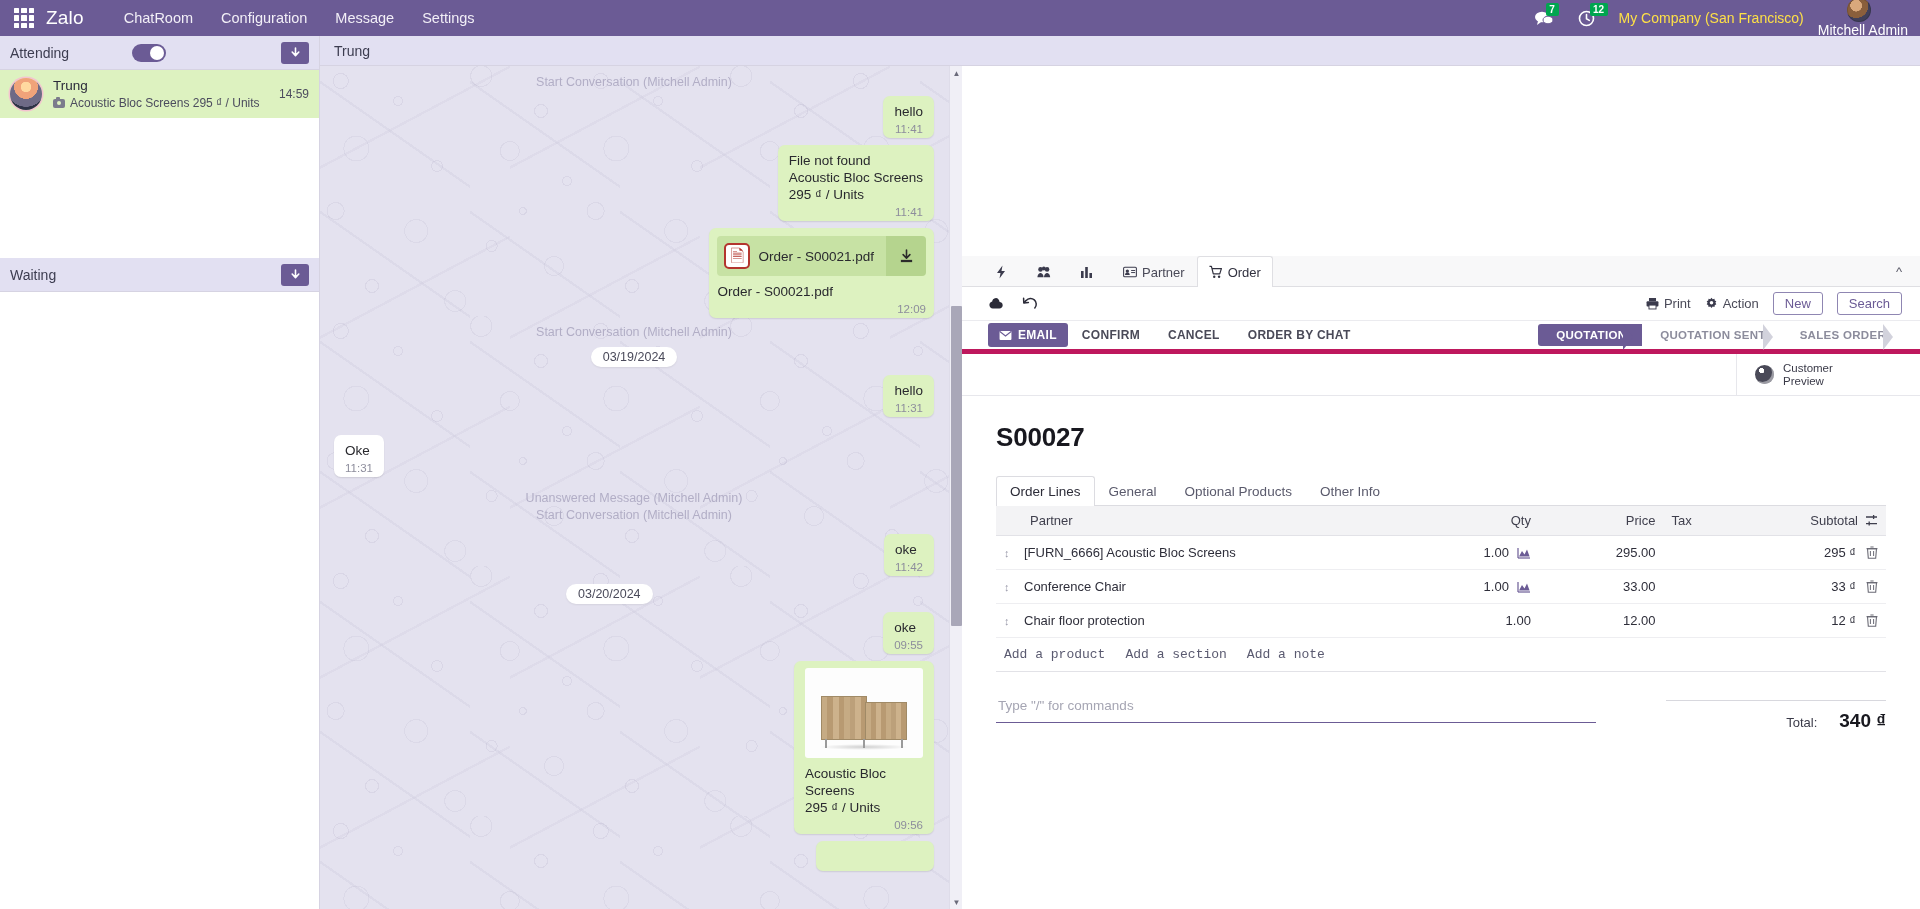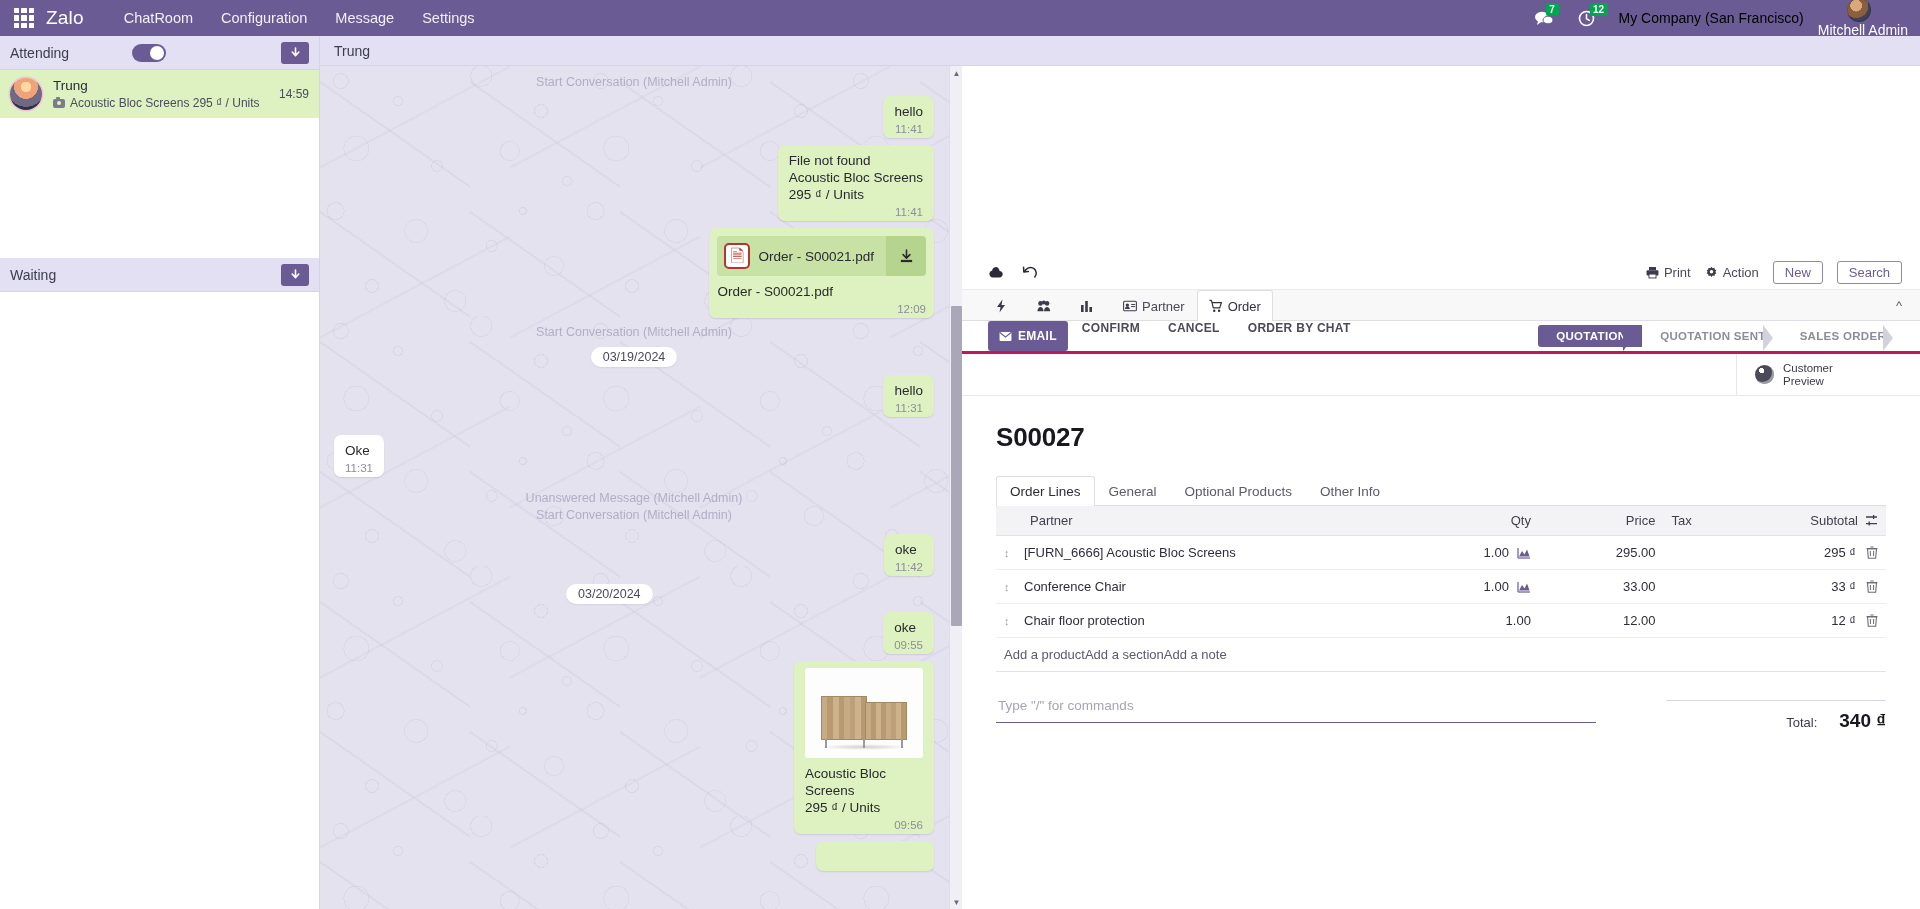--- a/index.html
+++ b/index.html
@@ -39,21 +39,21 @@
     position: absolute; right: 0; top: 0; height: 36px;
     display: flex; align-items: center; padding-right: 12px;
   }
   .nav-badge-wrap { position: relative; margin-right: 24px; display: flex; align-items: center; cursor:pointer;}
   .badge-count {
     position: absolute; top: -7px; left: 12px;
     background: #00a54f; color: #fff; font-size: 10px;
     line-height: 13px; padding: 0 3.5px; border-radius: 2px;
     font-weight: bold; min-width: 13px; text-align: center;
   }
-  .company-name { font-size: 14px; color: #000000; margin-right: 14px; cursor:pointer;}
+  .company-name { font-size: 14px; color: #fde047; margin-right: 14px; cursor:pointer;}
   .user-block { display:flex; align-items:center; cursor:pointer;flex-direction:column; }
   .user-avatar {
     width: 24px; height: 24px; border-radius: 50%;
     background: radial-gradient(circle at 38% 32%, #d9a87c 0 26%, #8a5f3c 27% 55%, #3f3f5a 56% 100%);
     margin-right: 8px; flex: none;
     box-shadow: inset 0 0 0 1px rgba(0,0,0,.15);
   }
   .user-name { font-size: 14px; color: #fff; }
 
   
@@ -297,22 +297,22 @@
     color: #4a4a58; cursor: pointer;
   }
   .tb-link svg { width: 13px; height: 13px; }
   .tb-btn {
     border: 1px solid #8f86b2; color: #6b5b95; background: #fff;
     font-size: 13px; padding: 3px 11px; border-radius: 3px; cursor: pointer;
     font-family: "Liberation Sans", sans-serif;
   }
 
   #odoo-statusbar {
-    height: 33px; flex: none; display: flex; 
-    background: #fff; padding: 0 18px 0 26px; border-bottom: 3px solid #be185d;
+    height: 33px; flex: none; display: flex; align-items: center;
+    background: #fff; padding: 0 18px 0 26px; border-bottom: 5px solid #be185d;
   }
   .sb-email {
     background: #6b5b95; color: #fff; font-size: 12px; font-weight: bold;
     padding: 5px 11px; border-radius: 3px; display: flex; align-items: center;
     gap: 6px; cursor: pointer; letter-spacing: .3px;
   }
   .sb-email svg { width: 13px; height: 11px; }
   .sb-act {
     font-size: 12px; font-weight: bold; color: #4a4a58; letter-spacing: .3px;
     padding: 0 14px; cursor: pointer;
@@ -382,21 +382,21 @@
   .drag-h { color: #9b9bab; font-size: 11px; cursor: grab; flex: none; width: 10px; }
   td.c-qty { text-align: right; }
   .qty-cell { display: flex; align-items: center; justify-content: flex-end; gap: 8px; }
   .fc-ico { width: 14px; height: 12px; cursor: pointer; flex: none; }
   td.c-price { text-align: right; }
   td.c-tax { text-align: left; }
   td.c-sub { text-align: right; }
   .sub-cell { display: flex; align-items: center; justify-content: flex-end; gap: 10px; }
   .trash { width: 12px; height: 13px; cursor: pointer; opacity: .75; }
   .add-row td { padding: 9px 8px 9px 8px !important; border-bottom: 1px solid #e2e2e7 !important; background:#fff;}
-  .add-links { display: flex; gap: 0; padding-left: 0; }
+  .add-links { display: flex; gap: 20px; padding-left: 0; font-family: Liberation Mono, monospace; }
   .add-link { font-size: 13px; color: #5a5a70; cursor: pointer; }
   .foot-area { display: flex; align-items: flex-start; margin-top: 22px; }
   .note-box { flex: 1; max-width: 600px; }
   .note-input {
     width: 100%; border: none; border-bottom: 1px solid #6b5b95;
     font-size: 13.5px; color: #333; padding: 4px 2px 9px 2px; outline: none;
     font-family: "Liberation Sans", sans-serif; background: transparent;
   }
   .note-input::placeholder { color: #a5a5b3; }
   .total-box { width: 220px; margin-left: auto; margin-top: 6px; }
@@ -604,20 +604,66 @@
   </div>
 
   <div id="rightpanel">
 
     <div id="search-bar">
       
     </div>
 
     <div id="odoo-blank"></div>
 
+    <div id="odoo-tabbar">
+      <div class="otab">
+        <svg viewBox="0 0 14 14">
+          <path d="M8.5 0.5 L3 8 H6.5 L5.5 13.5 L11 6 H7.5 Z" fill="#3b3b4d"></path>
+        </svg>
+        <span></span>
+      </div>
+      <div class="otab">
+        <svg viewBox="0 0 16 14">
+          <circle cx="4" cy="4" r="2.6" fill="#3b3b4d"></circle>
+            <circle cx="11.5" cy="4" r="2.6" fill="#3b3b4d"></circle>
+          <circle cx="7.8" cy="3" r="2.2" fill="#3b3b4d"></circle>
+          <path d="M0.5 13 C0.5 9.3 3 8 4 8 C5 8 7.5 9.3 7.5 13 Z" fill="#3b3b4d"></path>
+          <path d="M8 13 C8 9.3 10.5 8 11.5 8 C12.5 8 15 9.3 15 13 Z" fill="#3b3b4d"></path>
+        </svg>
+        <span></span>
+      </div>
+      <div class="otab">
+        <svg viewBox="0 0 14 14">
+          <rect x="1" y="6" width="2.6" height="7" fill="#3b3b4d"></rect>
+          <rect x="5.2" y="2" width="2.6" height="11" fill="#3b3b4d"></rect>
+          <rect x="9.4" y="8" width="2.6" height="5" fill="#3b3b4d"></rect>
+        </svg>
+        <span></span>
+      </div>
+      <div class="otab">
+        <svg viewBox="0 0 16 13">
+          <rect x="0.7" y="1" width="14.6" height="11" rx="1.3" fill="none" stroke="#3b3b4d" stroke-width="1.2"></rect>
+          <circle cx="5" cy="5.4" r="1.9" fill="#3b3b4d"></circle>
+          <path d="M2.3 10 C2.3 7.6 3.7 7.2 5 7.2 C6.3 7.2 7.7 7.6 7.7 10 Z" fill="#3b3b4d"></path>
+          <rect x="9.3" y="4.2" width="4.6" height="1.1" fill="#3b3b4d"></rect>
+          <rect x="9.3" y="6.6" width="4.6" height="1.1" fill="#3b3b4d"></rect>
+        </svg>
+        <span>Partner</span>
+      </div>
+      <div class="otab active">
+        <svg viewBox="0 0 15 14">
+          <path d="M0.5 1 H2.6 L4.6 9 H11.5 L13.3 3.4 H3.1" fill="none" stroke="#31313f" stroke-width="1.3" stroke-linejoin="round"></path>
+          <circle cx="5.6" cy="12" r="1.3" fill="#31313f"></circle>
+          <circle cx="10.8" cy="12" r="1.3" fill="#31313f"></circle>
+        </svg>
+        <span>Order</span>
+      </div>
+      <span class="collapse-caret">^</span>
+    </div>
+
     <div id="odoo-toolbar">
       <svg class="tb-ico" viewBox="0 0 16 16">
         <path d="M8 2 C5.4 2 4.2 4.4 4.2 5.6 C2.5 6 1.4 7.3 1.4 9 C1.4 11 3 12.4 4.8 12.4 H11.4 C13.3 12.4 14.7 11 14.7 9.2 C14.7 7.2 13 6 11.6 6 C11.4 3.8 9.8 2 8 2 Z" fill="#2b2b38"></path>
       </svg>
       <svg class="tb-ico" viewBox="0 0 16 16">
         <path d="M12.8 12 A5.6 5.6 0 1 0 4.2 4.4 L2.2 6.4" fill="none" stroke="#2b2b38" stroke-width="1.5" stroke-linecap="round"></path>
         <path d="M1.6 2.2 L1.8 6.9 L6.4 6.6" fill="none" stroke="#2b2b38" stroke-width="1.5" stroke-linecap="round" stroke-linejoin="round"></path>
       </svg>
       <div class="tb-right">
         <div class="tb-link">
@@ -633,66 +679,20 @@
             <path d="M7 0.8 L8.3 2.3 L10.2 1.9 L10.5 3.8 L12.2 4.7 L11.2 6.3 L12.2 7.9 L10.5 8.8 L10.2 10.7 L8.3 10.3 L7 11.8 L5.7 10.3 L3.8 10.7 L3.5 8.8 L1.8 7.9 L2.8 6.3 L1.8 4.7 L3.5 3.8 L3.8 1.9 L5.7 2.3 Z" fill="#3b3b4d"></path>
             <circle cx="7" cy="6.3" r="1.9" fill="#fff"></circle>
           </svg>
           <span>Action</span>
         </div>
         <button class="tb-btn">New</button>
         <button class="tb-btn">Search</button>
       </div>
     </div>
 
-    <div id="odoo-tabbar">
-      <div class="otab">
-        <svg viewBox="0 0 14 14">
-          <path d="M8.5 0.5 L3 8 H6.5 L5.5 13.5 L11 6 H7.5 Z" fill="#3b3b4d"></path>
-        </svg>
-        <span></span>
-      </div>
-      <div class="otab">
-        <svg viewBox="0 0 16 14">
-          <circle cx="4" cy="4" r="2.6" fill="#3b3b4d"></circle>
-            <circle cx="11.5" cy="4" r="2.6" fill="#3b3b4d"></circle>
-          <circle cx="7.8" cy="3" r="2.2" fill="#3b3b4d"></circle>
-          <path d="M0.5 13 C0.5 9.3 3 8 4 8 C5 8 7.5 9.3 7.5 13 Z" fill="#3b3b4d"></path>
-          <path d="M8 13 C8 9.3 10.5 8 11.5 8 C12.5 8 15 9.3 15 13 Z" fill="#3b3b4d"></path>
-        </svg>
-        <span></span>
-      </div>
-      <div class="otab">
-        <svg viewBox="0 0 14 14">
-          <rect x="1" y="6" width="2.6" height="7" fill="#3b3b4d"></rect>
-          <rect x="5.2" y="2" width="2.6" height="11" fill="#3b3b4d"></rect>
-          <rect x="9.4" y="8" width="2.6" height="5" fill="#3b3b4d"></rect>
-        </svg>
-        <span></span>
-      </div>
-      <div class="otab">
-        <svg viewBox="0 0 16 13">
-          <rect x="0.7" y="1" width="14.6" height="11" rx="1.3" fill="none" stroke="#3b3b4d" stroke-width="1.2"></rect>
-          <circle cx="5" cy="5.4" r="1.9" fill="#3b3b4d"></circle>
-          <path d="M2.3 10 C2.3 7.6 3.7 7.2 5 7.2 C6.3 7.2 7.7 7.6 7.7 10 Z" fill="#3b3b4d"></path>
-          <rect x="9.3" y="4.2" width="4.6" height="1.1" fill="#3b3b4d"></rect>
-          <rect x="9.3" y="6.6" width="4.6" height="1.1" fill="#3b3b4d"></rect>
-        </svg>
-        <span>Partner</span>
-      </div>
-      <div class="otab active">
-        <svg viewBox="0 0 15 14">
-          <path d="M0.5 1 H2.6 L4.6 9 H11.5 L13.3 3.4 H3.1" fill="none" stroke="#31313f" stroke-width="1.3" stroke-linejoin="round"></path>
-          <circle cx="5.6" cy="12" r="1.3" fill="#31313f"></circle>
-          <circle cx="10.8" cy="12" r="1.3" fill="#31313f"></circle>
-        </svg>
-        <span>Order</span>
-      </div>
-      <span class="collapse-caret">^</span>
-    </div>
-
     <div id="odoo-statusbar">
       <div class="sb-email">
         <svg viewBox="0 0 14 11">
           <rect x="0.6" y="0.6" width="12.8" height="9.8" rx="1" fill="#fff"></rect>
           <path d="M0.9 1.2 L7 6 L13.1 1.2" fill="none" stroke="#6b5b95" stroke-width="1.2"></path>
         </svg>
         <span>EMAIL</span>
       </div>
       <span class="sb-act">CONFIRM</span>
       <span class="sb-act">CANCEL</span>

